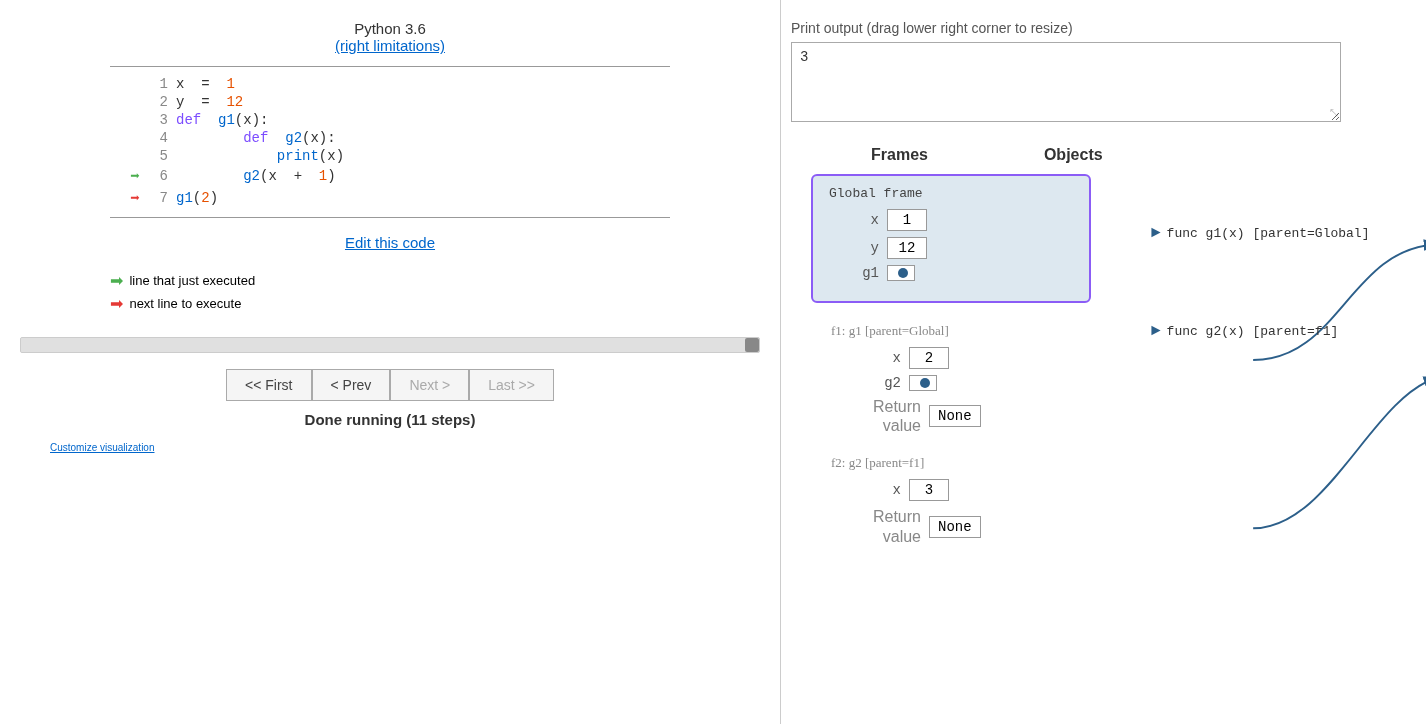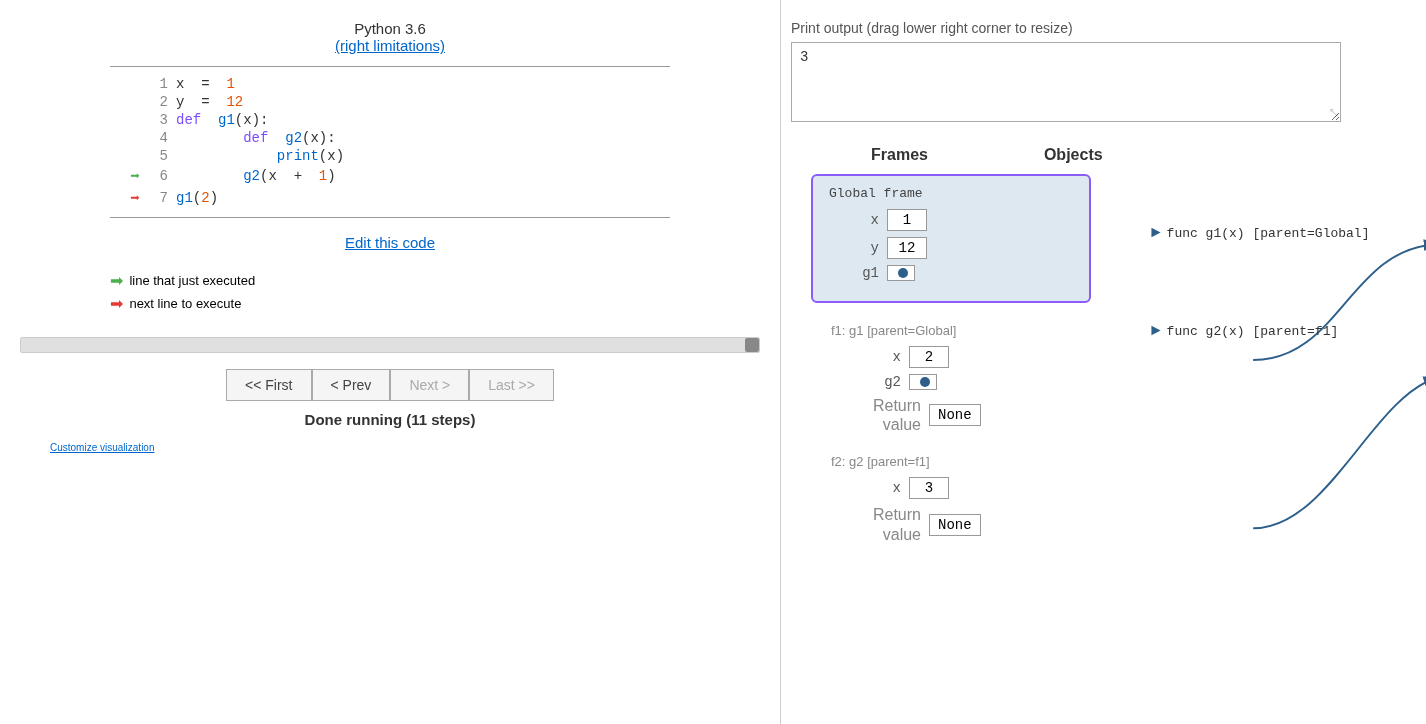--- a/index.html
+++ b/index.html
@@ -296,21 +296,21 @@
 
     .frame-pointer-dot {
       width: 10px;
       height: 10px;
       background: #2c5f8a;
       border-radius: 50%;
       margin-left: 6px;
     }
 
     .sub-frame-label {
-      font-family: Liberation Sans, sans-serif;
+      font-family: Liberation Serif, serif;
       font-size: 13px;
       color: #888;
       margin-bottom: 8px;
       margin-top: 4px;
     }
 
     .sub-frame {
       margin-bottom: 20px;
       padding-left: 20px;
     }

